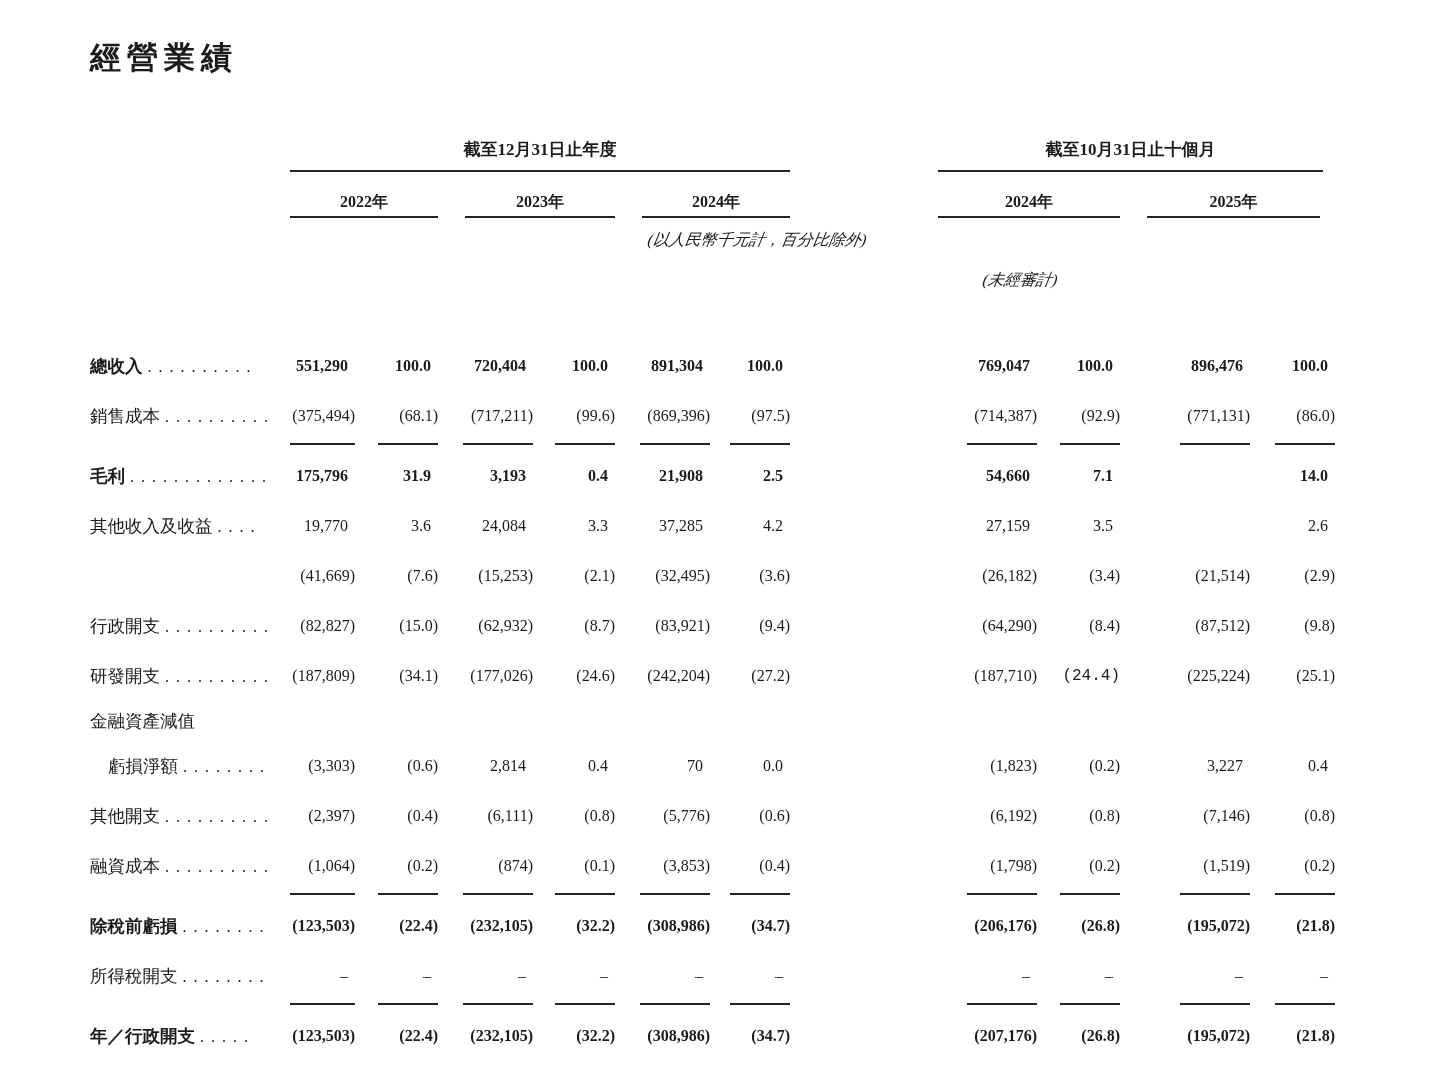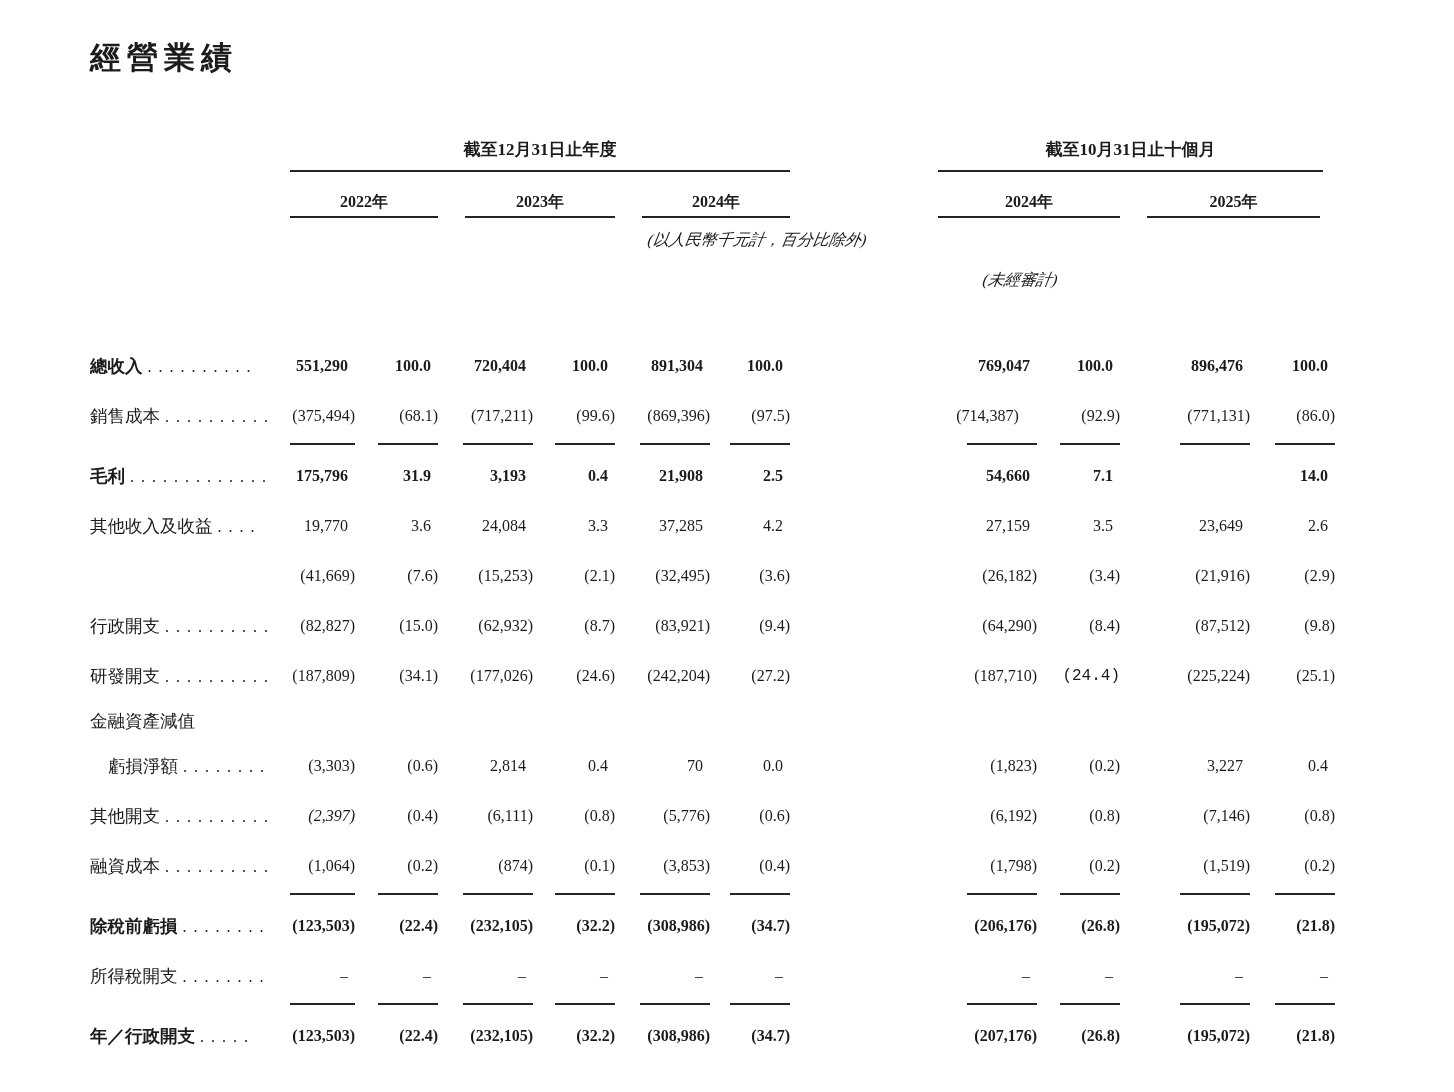--- a/index.html
+++ b/index.html
@@ -130,21 +130,21 @@
           <div class="vcell np" style="grid-column: 12;">100.0</div>
         </div>
         <div class="grid trow">
           <div class="label-cell"><span>銷售成本</span><span class="dots">..........</span></div>
           <div class="vcell" style="grid-column: 2;">(375,494)</div>
           <div class="vcell" style="grid-column: 3;">(68.1)</div>
           <div class="vcell" style="grid-column: 4;">(717,211)</div>
           <div class="vcell" style="grid-column: 5;">(99.6)</div>
           <div class="vcell" style="grid-column: 6;">(869,396)</div>
           <div class="vcell" style="grid-column: 7;">(97.5)</div>
-          <div class="vcell" style="grid-column: 9; text-align: center;">(714,387)</div>
+          <div class="vcell" style="grid-column: 9;">(714,387)</div>
           <div class="vcell" style="grid-column: 10;">(92.9)</div>
           <div class="vcell" style="grid-column: 11;">(771,131)</div>
           <div class="vcell" style="grid-column: 12;">(86.0)</div>
         </div>
         <div class="grid sep">
           <div class="scell" style="grid-column: 2;">
             <div class="sline sa"></div>
           </div>
           <div class="scell" style="grid-column: 3;">
             <div class="sline sp"></div>
@@ -189,33 +189,32 @@
         <div class="grid trow">
           <div class="label-cell"><span>其他收入及收益</span><span class="dots">....</span></div>
           <div class="vcell np" style="grid-column: 2;">19,770</div>
           <div class="vcell np" style="grid-column: 3;">3.6</div>
           <div class="vcell np" style="grid-column: 4;">24,084</div>
           <div class="vcell np" style="grid-column: 5;">3.3</div>
           <div class="vcell np" style="grid-column: 6;">37,285</div>
           <div class="vcell np" style="grid-column: 7;">4.2</div>
           <div class="vcell np" style="grid-column: 9;">27,159</div>
           <div class="vcell np" style="grid-column: 10;">3.5</div>
-          <div class="vcell np" style="grid-column: 11;">23,649</div>
           <div class="vcell np" style="grid-column: 12;">2.6</div>
         </div>
         <div class="grid trow">
           <div class="vcell" style="grid-column: 2;">(41,669)</div>
           <div class="vcell" style="grid-column: 3;">(7.6)</div>
           <div class="vcell" style="grid-column: 4;">(15,253)</div>
           <div class="vcell" style="grid-column: 5;">(2.1)</div>
           <div class="vcell" style="grid-column: 6;">(32,495)</div>
           <div class="vcell" style="grid-column: 7;">(3.6)</div>
           <div class="vcell" style="grid-column: 9;">(26,182)</div>
           <div class="vcell" style="grid-column: 10;">(3.4)</div>
-          <div class="vcell" style="grid-column: 11;">(21,916)</div>
+          <div class="vcell" style="grid-column: 11;">(21,514)</div>
           <div class="vcell" style="grid-column: 12;">(2.9)</div>
         </div>
         <div class="grid trow">
           <div class="label-cell"><span>行政開支</span><span class="dots">..........</span></div>
           <div class="vcell" style="grid-column: 2;">(82,827)</div>
           <div class="vcell" style="grid-column: 3;">(15.0)</div>
           <div class="vcell" style="grid-column: 4;">(62,932)</div>
           <div class="vcell" style="grid-column: 5;">(8.7)</div>
           <div class="vcell" style="grid-column: 6;">(83,921)</div>
           <div class="vcell" style="grid-column: 7;">(9.4)</div>
@@ -248,21 +247,21 @@
           <div class="vcell np" style="grid-column: 5;">0.4</div>
           <div class="vcell np" style="grid-column: 6;">70</div>
           <div class="vcell np" style="grid-column: 7;">0.0</div>
           <div class="vcell" style="grid-column: 9;">(1,823)</div>
           <div class="vcell" style="grid-column: 10;">(0.2)</div>
           <div class="vcell np" style="grid-column: 11;">3,227</div>
           <div class="vcell np" style="grid-column: 12;">0.4</div>
         </div>
         <div class="grid trow">
           <div class="label-cell"><span>其他開支</span><span class="dots">..........</span></div>
-          <div class="vcell" style="grid-column: 2; font-style: italic;">(2,397)</div>
+          <div class="vcell" style="grid-column: 2;">(2,397)</div>
           <div class="vcell" style="grid-column: 3;">(0.4)</div>
           <div class="vcell" style="grid-column: 4;">(6,111)</div>
           <div class="vcell" style="grid-column: 5;">(0.8)</div>
           <div class="vcell" style="grid-column: 6;">(5,776)</div>
           <div class="vcell" style="grid-column: 7;">(0.6)</div>
           <div class="vcell" style="grid-column: 9;">(6,192)</div>
           <div class="vcell" style="grid-column: 10;">(0.8)</div>
           <div class="vcell" style="grid-column: 11;">(7,146)</div>
           <div class="vcell" style="grid-column: 12;">(0.8)</div>
         </div>

